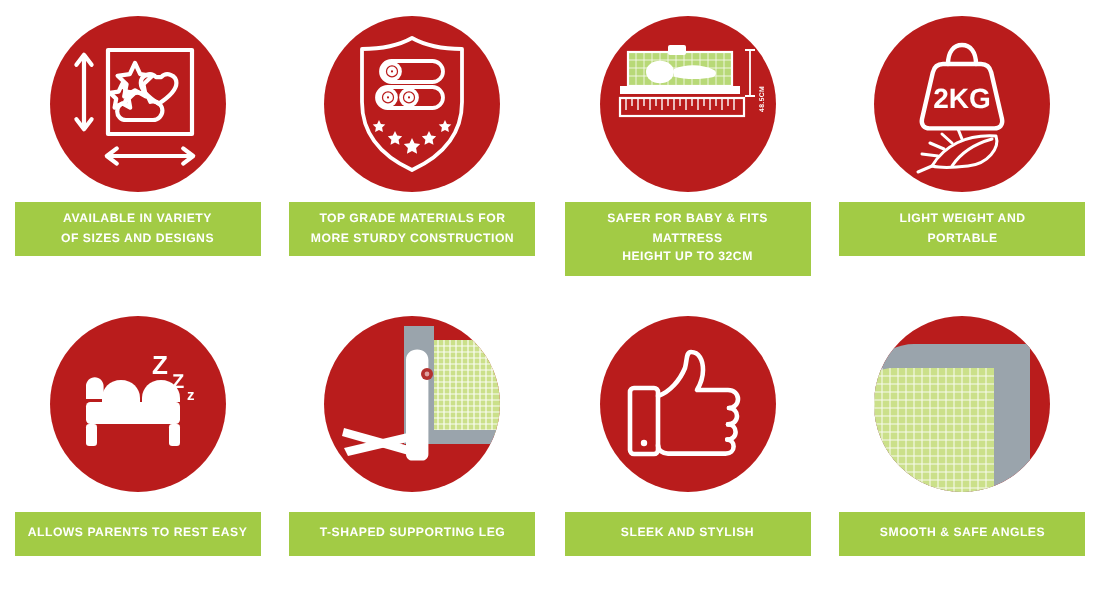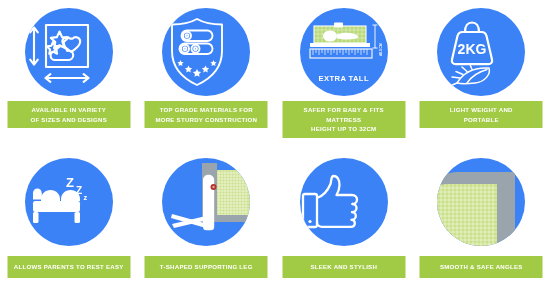--- a/index.html
+++ b/index.html
@@ -24,25 +24,26 @@
   .cell{
     position:relative;
     display:flex;
     flex-direction:column;
     align-items:center;
   }
   
   .circle{
     width:88px;height:88px;
     border-radius:50%;
-    background:#3b82f6;
+    background:#b91c1c;
     position:relative;
     overflow:hidden;
     display:flex;
     align-items:center;
+    justify-content:center;
     flex:0 0 auto;
   }
   .row1 .circle{margin-top:8px;}
   .row2 .circle{margin-top:28px;}
   .circle svg{display:block;}
 
   
   .bar{
     background:#a2cb45;
     color:#ffffff;
@@ -203,21 +204,20 @@
                 <line x1="61" y1="28" x2="61" y2="34"></line>
               </g>
 
               <line x1="69" y1="4" x2="69" y2="27" stroke="#ffffff" stroke-width=".9"></line>
               <line x1="66.5" y1="4" x2="71.5" y2="4" stroke="#ffffff" stroke-width=".9"></line>
               <line x1="66.5" y1="27" x2="71.5" y2="27" stroke="#ffffff" stroke-width=".9"></line>
             </g>
           </svg>
         </span>
         <span class="vert-cap" style="left:79px;top:48px;">48.5CM</span>
-        <div class="incircle-cap">EXTRA TALL</div>
       </div>
       <div class="bar">
         <div>SAFER FOR BABY &amp; FITS MATTRESS</div>
         <div>HEIGHT UP TO 32CM</div>
       </div>
     </div>
 
     <div class="cell row1">
       <div class="circle">
         <span>

